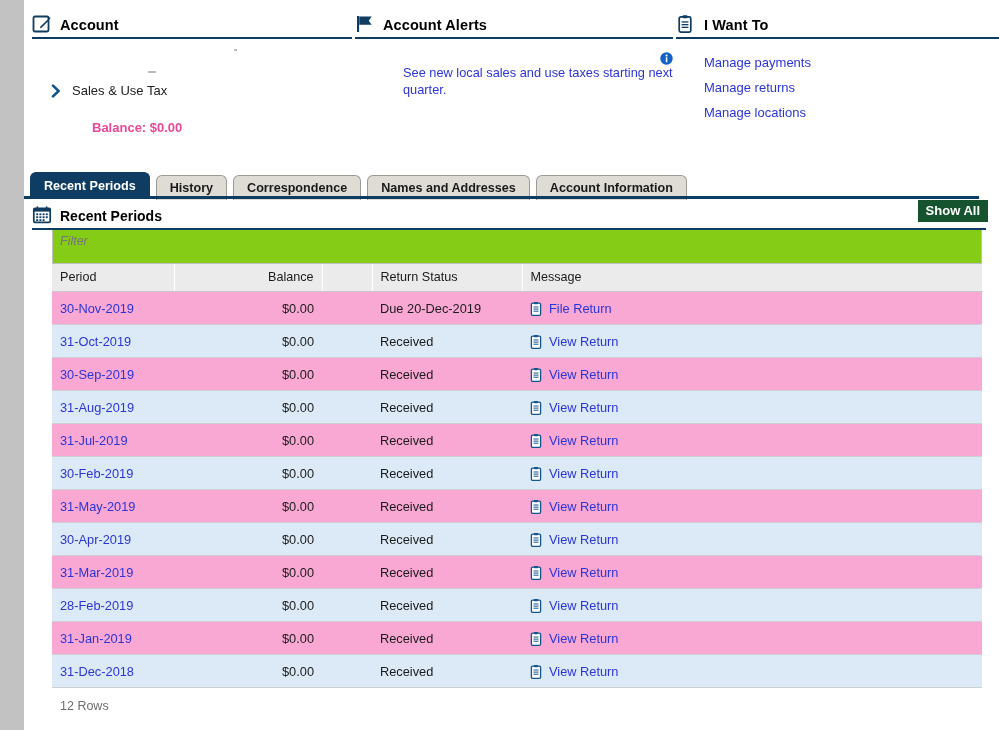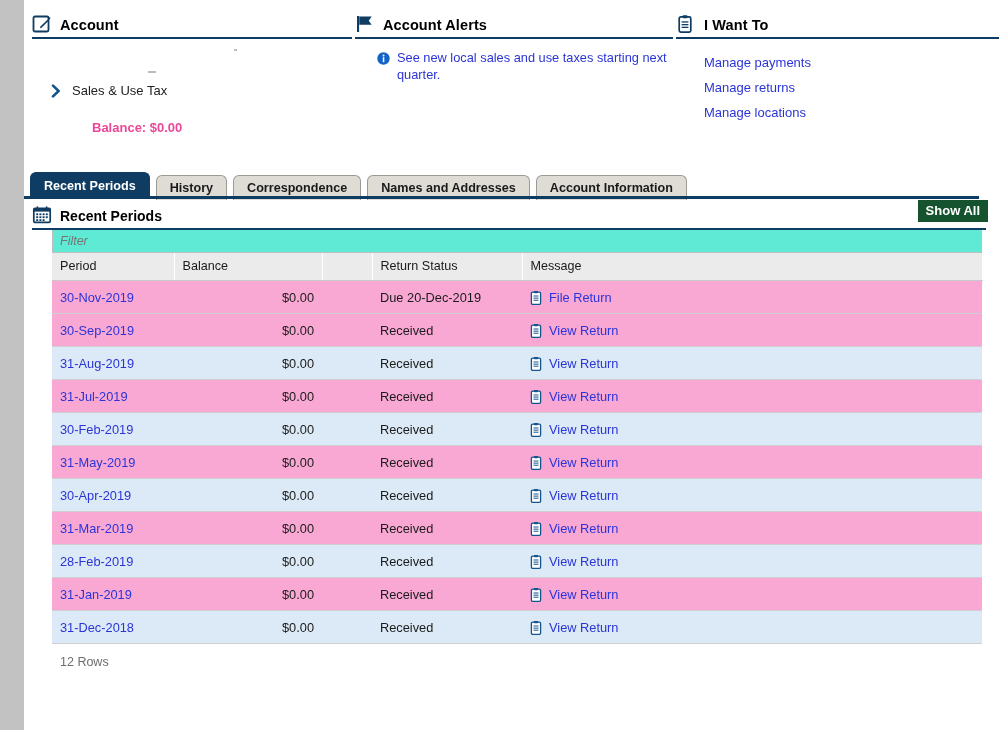--- a/index.html
+++ b/index.html
@@ -52,22 +52,23 @@
     padding: 6px 0 0 18px;
   }
   .chev { width: 12px; height: 14px; flex: 0 0 12px; }
   .acct-row .lbl { font-size: 13px; color: #222; }
   .acct-balance {
     font-size: 13px; font-weight: bold; color: #ec4899;
     padding: 22px 0 0 60px;
   }
 
   .alert-item {
-    display: flex; gap: 7px; align-items: flex-start;
+    display: flex; gap: 0; align-items: flex-end;
     padding: 5px 0 0 22px;
+    flex-direction: column;
   }
   .alert-item .atext {
     color: #2b34d6; font-size: 12.8px; line-height: 16.5px;
     text-decoration: none; display: block; max-width: 270px;
   }
   .iicon { width: 13px; height: 13px; flex: 0 0 13px; margin-top: 2px; }
 
   .want-link {
     display: block; color: #2b34d6; font-size: 13px;
     text-decoration: none; padding: 10px 0 0 28px;
@@ -109,38 +110,38 @@
     background: #14532d; color: #ffffff;
     font-size: 13px; font-weight: bold;
     padding: 3px 8px 4px; border: none; cursor: pointer;
     font-family: "Liberation Sans", sans-serif;
   }
 
   .tablewrap { margin-left: 28px; width: 930px; }
 
   .filterbar {
     border: 1px solid #bfbfbf; border-top: none;
-    background: #5eead4; height: 23px;
+    background: #84cc16; height: 34px;
   }
   .filterbar input {
     width: 100%; height: 21px; border: none; outline: none;
     font-family: "Liberation Sans", sans-serif;
     font-size: 12.5px; font-style: italic; color: #555;
     padding: 0 7px; background: transparent;
   }
 
   table.grid { border-collapse: collapse; width: 930px; table-layout: fixed; }
   table.grid th {
     background: #ebebeb; color: #1a1a1a;
     font-size: 12.6px; font-weight: normal; text-align: left;
     padding: 6px 8px 7px; height: 27px;
     border-right: 1px solid #ffffff;
     border-bottom: 1px solid #c9c9c9;
   }
-  table.grid th.num { text-align: left; }
+  table.grid th.num { text-align: right; }
   table.grid th.spacer { border-right: 1px solid #ffffff; }
   table.grid td {
     font-size: 12.8px; padding: 8px 8px; height: 33px;
     border-bottom: 1px solid #cfcfcf;
     vertical-align: middle;
   }
   table.grid td.num { text-align: right; }
   table.grid tbody tr.alt td { background: #dbeaf6; }
   table.grid tbody tr td { background: #f9a8d4; }
   .celllink { color: #2b34d6; text-decoration: none; cursor: pointer; }
@@ -317,20 +318,40 @@
                     <rect x="3.9" y="0.9" width="4.2" height="2.3" rx=".8" fill="#14548c"></rect>
                     <rect x="3.5" y="5.5" width="5" height="1" fill="#14548c"></rect>
                     <rect x="3.5" y="7.6" width="5" height="1" fill="#14548c"></rect>
                     <rect x="3.5" y="9.7" width="5" height="1" fill="#14548c"></rect>
                   </svg>
                 </span>
                 <a class="celllink" href="#">File Return</a>
               </span>
             </td>
           </tr>
+          <tr class="alt">
+            <td><a class="celllink" href="#">31-Oct-2019</a></td>
+            <td class="num">$0.00</td>
+            <td></td>
+            <td>Received</td>
+            <td>
+              <span class="msgcell">
+                <span class="clip">
+                  <svg viewBox="0 0 12 15" width="12" height="15">
+                      <rect x="1.4" y="2.2" width="9.2" height="12.1" rx="1.2" fill="#fff" stroke="#14548c" stroke-width="1.3"></rect>
+                      <rect x="3.9" y="0.9" width="4.2" height="2.3" rx=".8" fill="#14548c"></rect>
+                      <rect x="3.5" y="5.5" width="5" height="1" fill="#14548c"></rect>
+                      <rect x="3.5" y="7.6" width="5" height="1" fill="#14548c"></rect>
+                      <rect x="3.5" y="9.7" width="5" height="1" fill="#14548c"></rect>
+                    </svg>
+                </span>
+                <a class="celllink" href="#">View Return</a>
+              </span>
+            </td>
+          </tr>
           <tr>
             <td><a class="celllink" href="#">30-Sep-2019</a></td>
             <td class="num">$0.00</td>
             <td></td>
             <td>Received</td>
             <td>
               <span class="msgcell">
                 <span class="clip">
                   <svg viewBox="0 0 12 15" width="12" height="15">
                       <rect x="1.4" y="2.2" width="9.2" height="12.1" rx="1.2" fill="#fff" stroke="#14548c" stroke-width="1.3"></rect>

